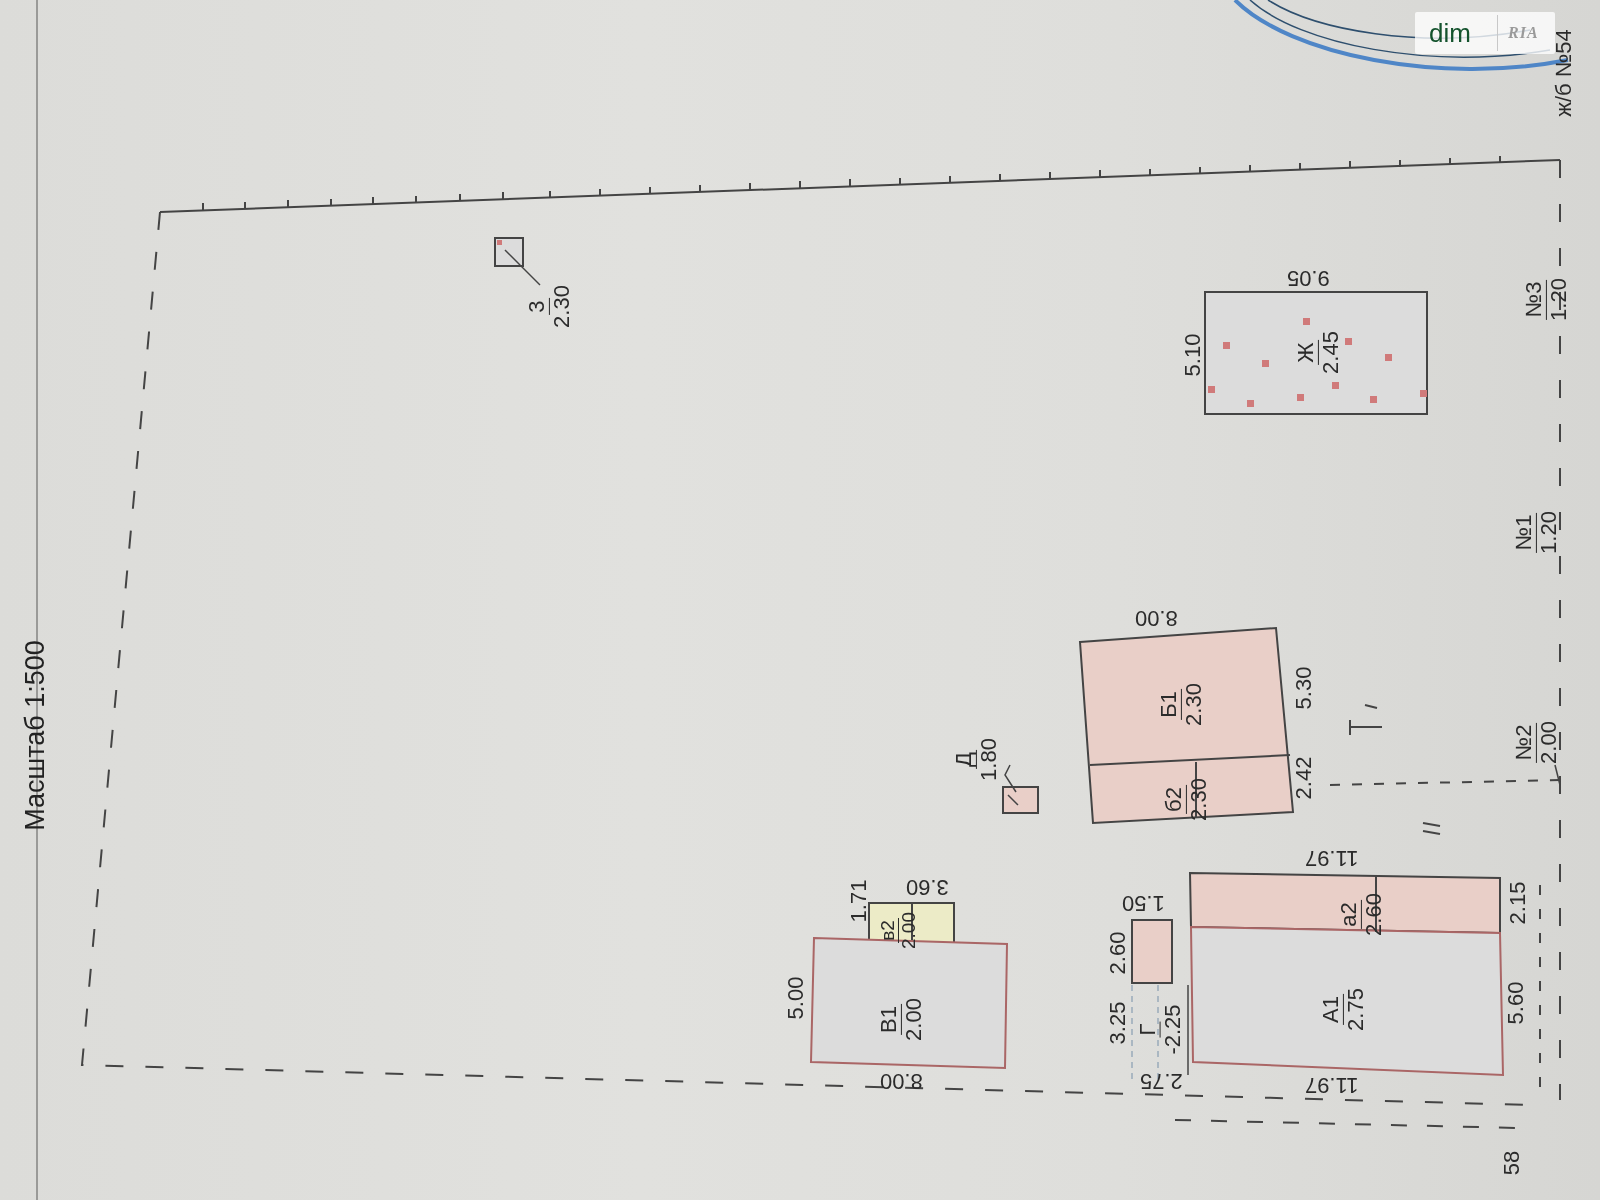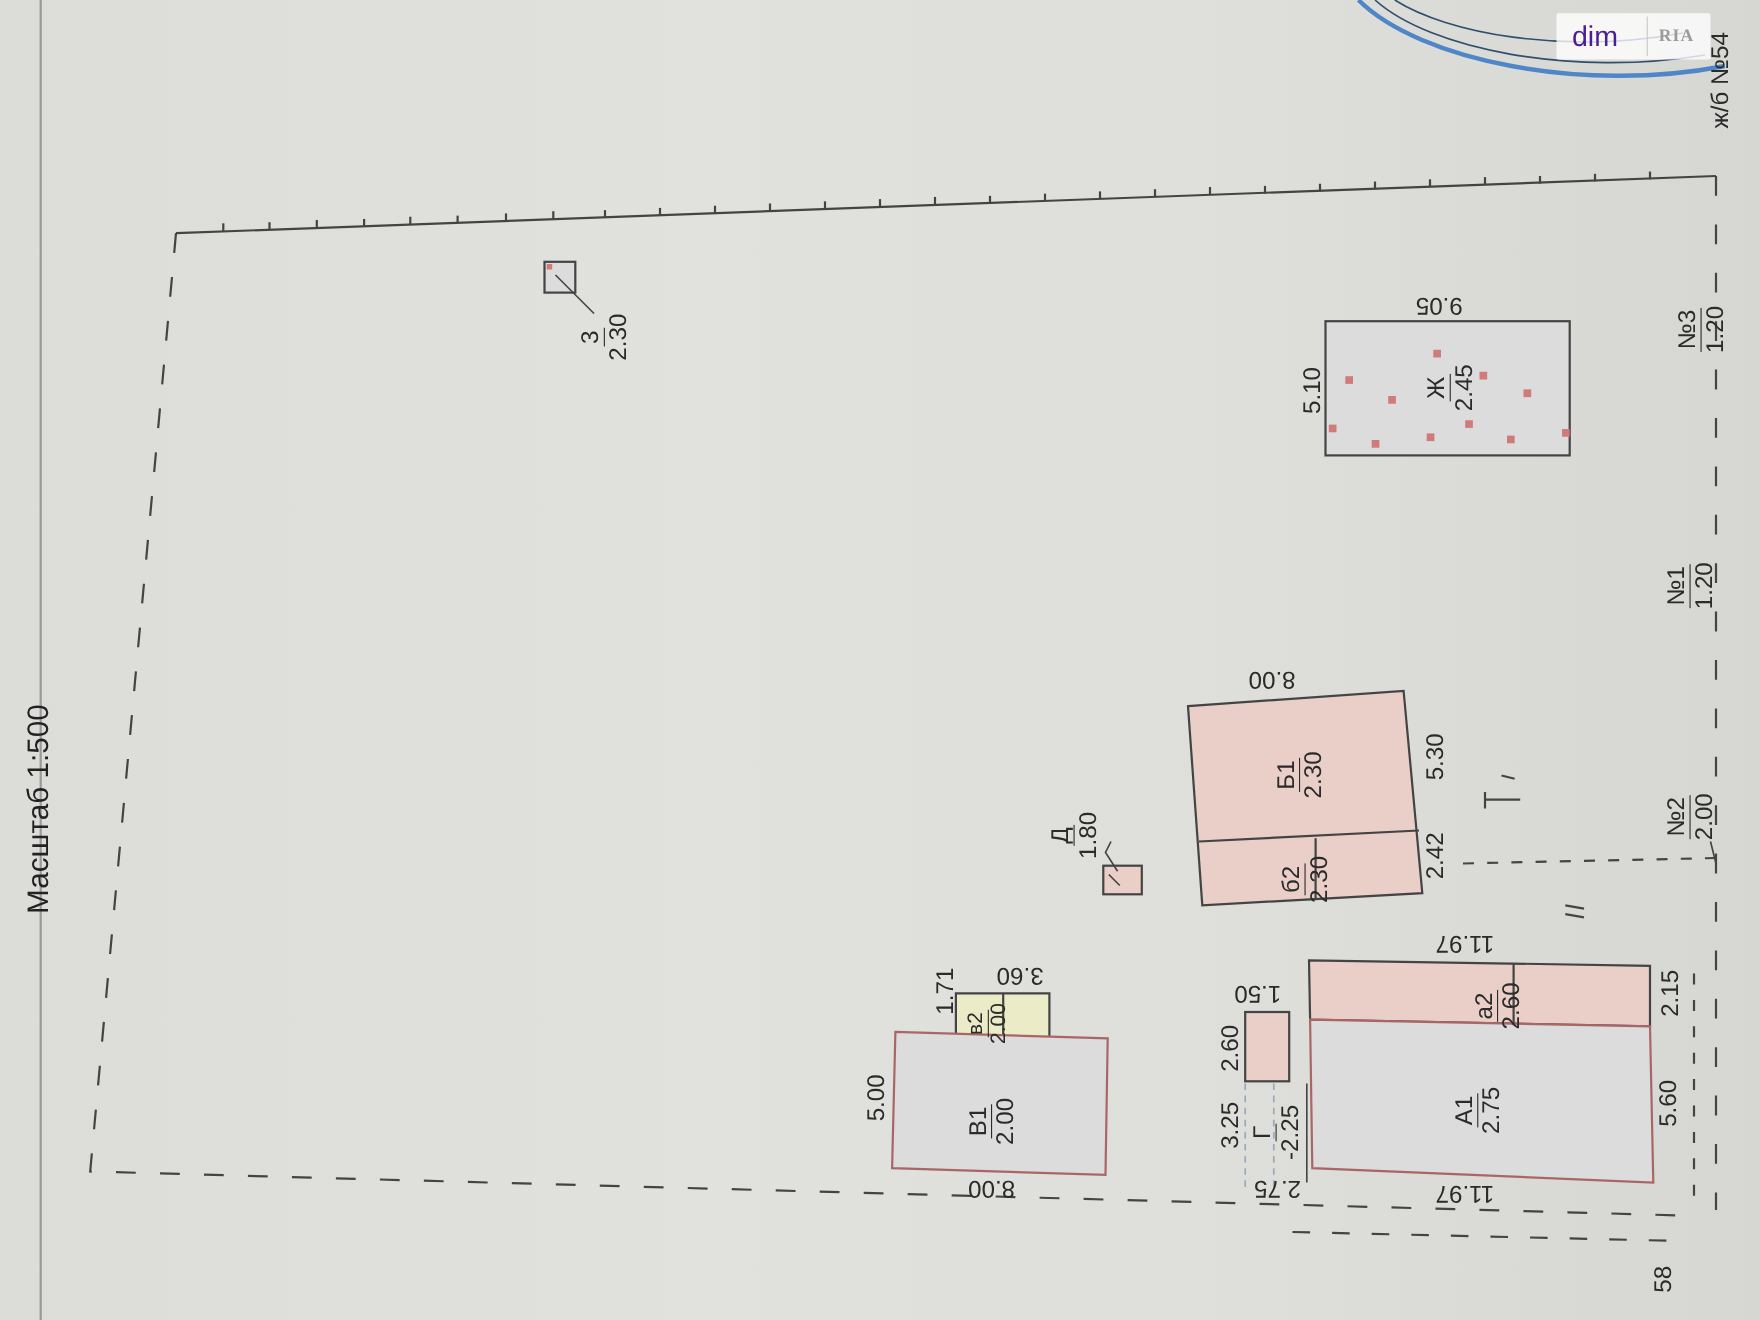--- a/index.html
+++ b/index.html
@@ -30,23 +30,23 @@
   .scale-title {
     position:absolute; left:-80px; top:720px; width:230px; text-align:center;
     font-size:27px; transform:rotate(-90deg); transform-origin:center center;
     color:#222;
   }
   .watermark {
     position:absolute; left:1415px; top:12px; width:140px; height:42px;
     background:rgba(255,255,255,0.78); display:flex; align-items:center;
     border-radius:2px;
   }
-  .watermark .dim { font-size:26px; color:#4c1d95; padding-left:14px; width:68px; }
+  .watermark .dim { font-size:26px; color:#14532d; padding-left:14px; width:68px; }
   .watermark .sep { width:1px; height:36px; background:#c8c8c8; }
-  .watermark .ria { font-family:"Liberation Serif", serif; font-weight:bold; font-size:16px; color:#9a9a9a; padding-left:10px; letter-spacing:1px;}
+  .watermark .ria { font-family:"Liberation Serif", serif; font-weight:bold; font-size:16px; color:#9a9a9a; padding-left:10px; letter-spacing:1px;font-style:italic;}
 </style>
 </head>
 <body>
 
 <div class="paper"></div>
 <div class="page-edge"></div>
 
 <svg class="plan" width="1600" height="1200">
 
   <g stroke="#444" stroke-width="2" fill="none">

